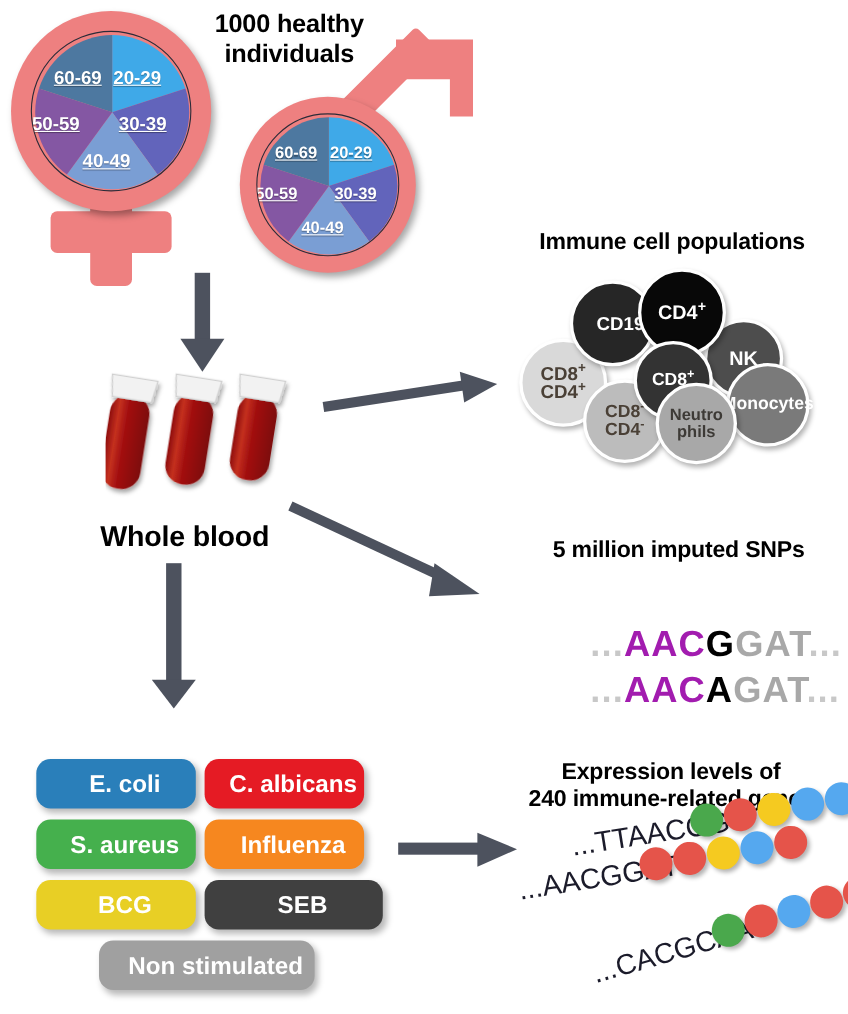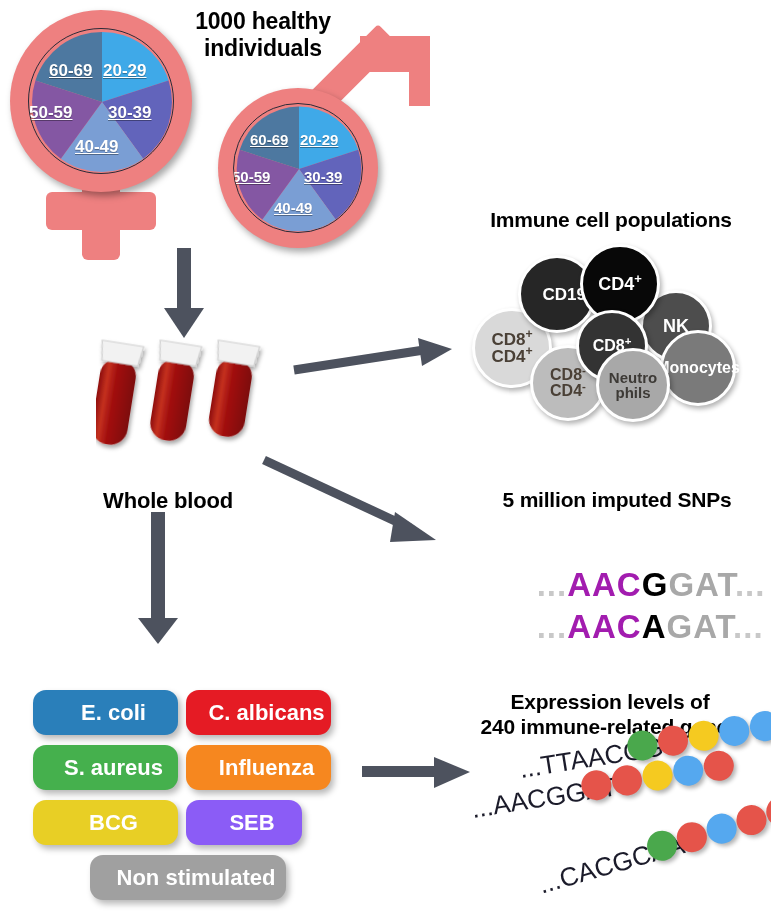--- a/index.html
+++ b/index.html
@@ -217,21 +217,21 @@
         <path d="M63,14 L105,14 L102,34 L66,34 Z" fill="#f2f2f2" stroke="#d0d0d0" stroke-width="1.2"></path>
       </g>
 
       <g transform="rotate(9 146 20)" filter="url(#tshadow)">
         <rect x="124" y="30" width="36" height="78" rx="17" fill="url(#bloodg)"></rect>
         <path d="M121,14 L163,14 L160,34 L124,34 Z" fill="#f2f2f2" stroke="#d0d0d0" stroke-width="1.2"></path>
       </g>
     </svg>
   </div>
 
-  <div class="heading" style="left:78px; top:488px; width:180px; font-size:22px;">Whole blood</div>
+  <div class="heading" style="left:78px; top:472px; width:180px; font-size:26px;">Whole blood</div>
 
   <div class="arrow" style="left:292px; top:336px;">
     <svg width="170" height="50" viewBox="0 0 170 50">
       <path d="M2,34 L132,14" stroke="#4d525e" stroke-width="9" fill="none"></path>
       <path d="M126,2 L160,13 L130,30 Z" fill="#4d525e"></path>
     </svg>
   </div>
 
   <div class="arrow" style="left:262px; top:452px;">
     <svg width="190" height="100" viewBox="0 0 190 100">
@@ -295,21 +295,21 @@
     <span class="dots">...</span><span class="b">AAC</span><span class="hi">A</span><span class="mid">GAT</span><span class="dots">...</span>
   </div>
 
   <div class="pill" style="left:33px; top:690px; width:145px; height:45px; background:#2a7fba; font-size:22px;">E. coli</div>
   <div class="pill" style="left:186px; top:690px; width:145px; height:45px; background:#e51b24; font-size:22px;">C. albicans</div>
 
   <div class="pill" style="left:33px; top:745px; width:145px; height:45px; background:#45b04d; font-size:22px;">S. aureus</div>
   <div class="pill" style="left:186px; top:745px; width:145px; height:45px; background:#f6871f; font-size:22px;">Influenza</div>
 
   <div class="pill" style="left:33px; top:800px; width:145px; height:45px; background:#e8cf25; font-size:22px;">BCG</div>
-  <div class="pill" style="left:186px; top:800px; width:116px; height:45px; background:#8b5cf6; font-size:22px;">SEB</div>
+  <div class="pill" style="left:186px; top:800px; width:162px; height:45px; background:#404040; font-size:22px;">SEB</div>
 
   <div class="pill" style="left:90px; top:855px; width:196px; height:45px; background:#a0a0a0; font-size:22px;">Non stimulated</div>
 
   <div class="arrow" style="left:362px; top:755px;">
     <svg width="110" height="36" viewBox="0 0 110 36">
       <rect x="0" y="11" width="78" height="11" fill="#4d525e"></rect>
       <path d="M72,2 L108,17 L72,33 Z" fill="#4d525e"></path>
     </svg>
   </div>
 

